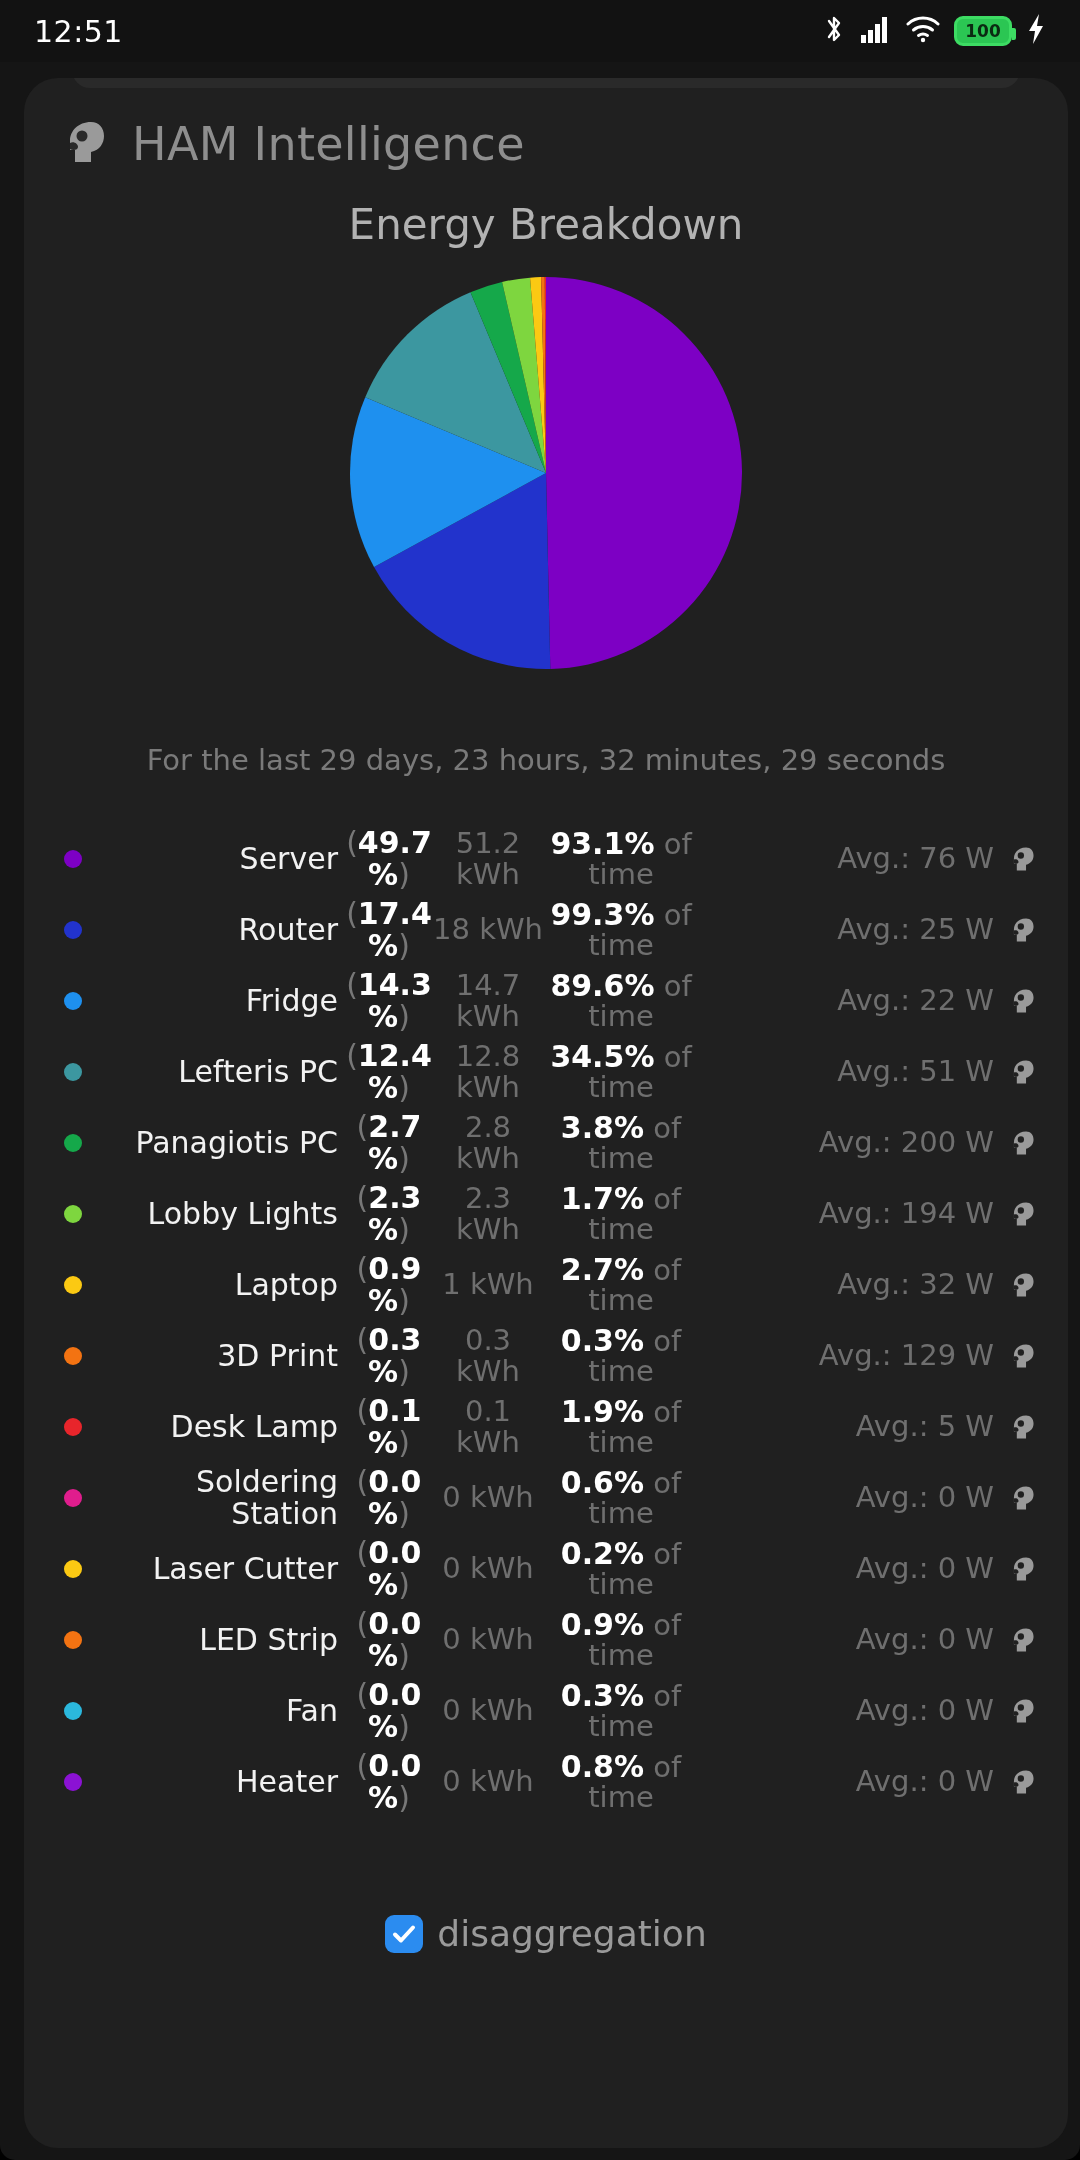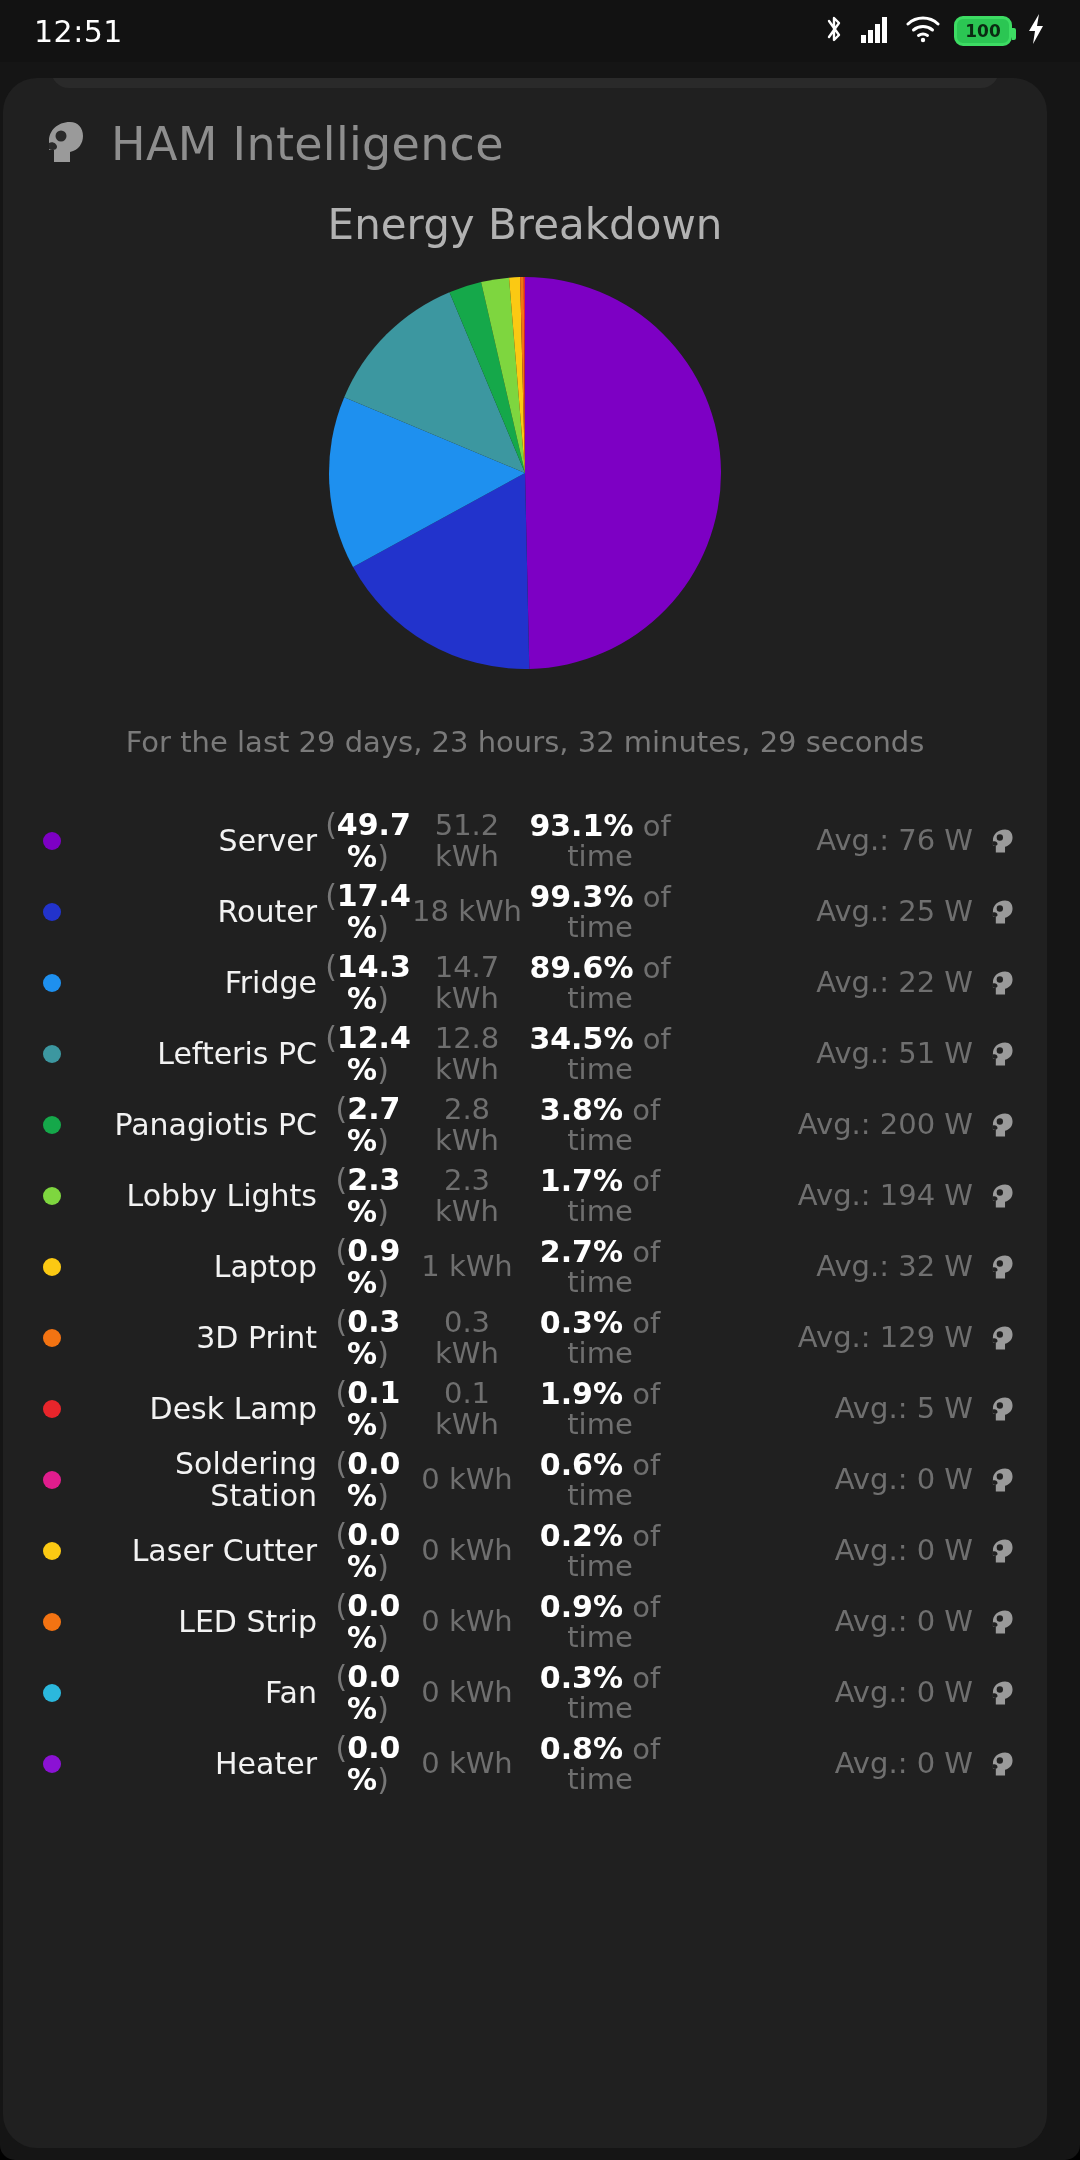--- a/index.html
+++ b/index.html
@@ -26,21 +26,21 @@
     justify-content:center;
   }
   .batt:after{
     content:""; position:absolute; right:-7px; top:9px; width:4px; height:12px;
     background:#3ddc63; border-radius:0 2px 2px 0;
   }
   .batt span{ font-size:17px; font-weight:700; color:#0b2a12; line-height:1; }
 
   
   .card{
-    position:absolute; top:78px; left:3px; width:1044px; height:2070px;
+    position:absolute; top:78px; left:24px; width:1044px; height:2070px;
     background:#202020; border-radius:34px; overflow:hidden;
   }
   .card-notch{
     position:absolute; top:-20px; left:48px; width:948px; height:30px;
     background:#2a2a2a; border-radius:0 0 18px 18px;
   }
 
   
   .apphead{
     display:flex; align-items:center; gap:22px;
@@ -56,21 +56,21 @@
     margin-top:28px;
   }
 
   
   .pie-wrap{ display:flex; justify-content:center; margin-top:24px; }
   .pie{ display:block; }
 
   
   .range{
     text-align:center; font-size:29px; color:#7a7a7a; font-weight:400;
-    margin-top:52px;
+    margin-top:70px;
   }
 
   
   .legend{ margin-top:46px; padding:0 26px; }
   .lrow{
     display:flex; align-items:center; width:100%;
     min-height:62px; padding:4px 0;
   }
   .dotcell{ width:46px; flex:0 0 46px; display:flex; justify-content:center; align-items:center; }
   .dot{ width:18px; height:18px; border-radius:50%; display:block; }
@@ -419,15 +419,23 @@
           <div class="avgicon">
             <svg width="30" height="30" viewBox="0 0 52 52">
               <path d="M33 6 C20 6 12 15 12 25 L12 34 L17 34 L17 46 L33 46 L33 36 C42 34 46 27 46 20 C46 12 41 6 33 6 Z" fill="#9a9a9a"></path>
               <circle cx="24" cy="20" r="5.5" fill="#202020"></circle>
               <path d="M12 27 C16 25 20 28 20 31 C20 34 15 35 12 33 Z" fill="#202020"></path>
             </svg>
           </div>
         </div>
       </div>
 
+    <div class="footer">
+      <span class="cbox">
+        <svg width="26" height="26" viewBox="0 0 26 26">
+            <path d="M4 13.5 L10 19.5 L22 6.5" fill="none" stroke="#fff" stroke-width="4" stroke-linecap="round" stroke-linejoin="round"></path>
+          </svg>
+      </span>
+      <span class="flabel">disaggregation</span>
+    </div>
 
   </div>
 </div>
 
 </body></html>

